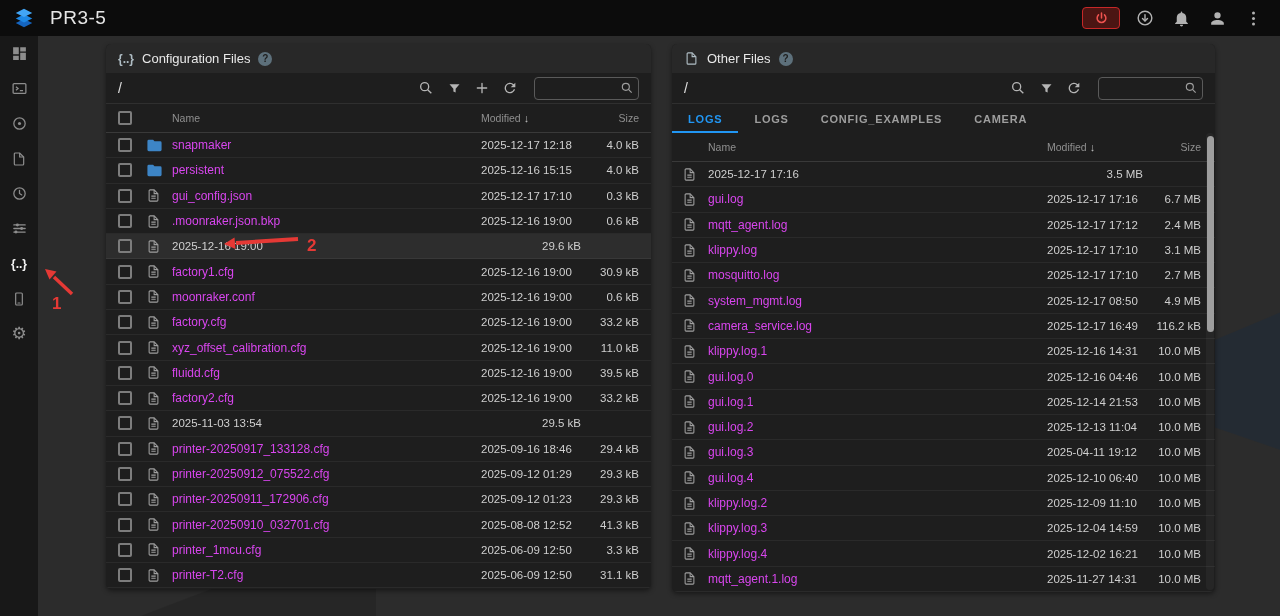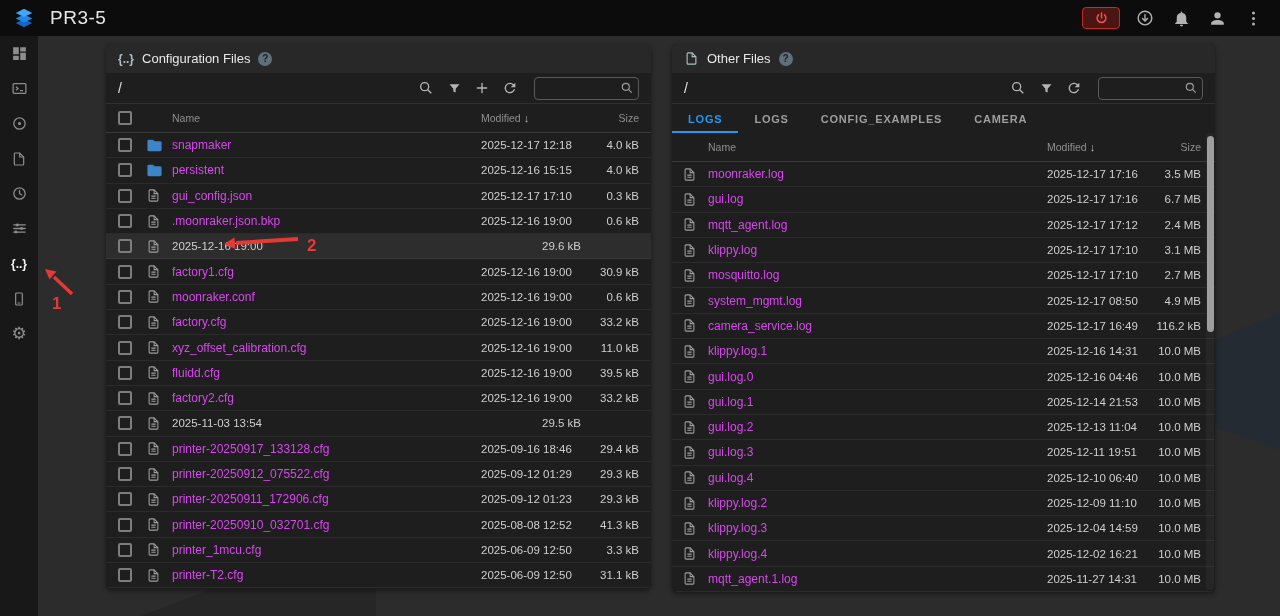--- a/index.html
+++ b/index.html
@@ -574,21 +574,20 @@
     </div>
     <div class="tbody table-other" id="other-rows">
         <div class="trow">
           <span class="icell">
             <svg viewBox="0 0 24 24" width="15" height="15" fill="none" stroke="#9e9e9e" stroke-width="1.7">
               <path d="M13 3H6.5A1.5 1.5 0 0 0 5 4.5v15A1.5 1.5 0 0 0 6.5 21h11a1.5 1.5 0 0 0 1.5-1.5V9z"></path>
               <path d="M13 3v6h6"></path>
               <path d="M8.5 13h7M8.5 16.5h7"></path>
             </svg>
           </span>
-          <span class="ncell">moonraker.log</span>
           <span class="mcell">2025-12-17 17:16</span>
           <span class="scell">3.5 MB</span>
         </div>
         <div class="trow">
           <span class="icell">
             <svg viewBox="0 0 24 24" width="15" height="15" fill="none" stroke="#9e9e9e" stroke-width="1.7">
               <path d="M13 3H6.5A1.5 1.5 0 0 0 5 4.5v15A1.5 1.5 0 0 0 6.5 21h11a1.5 1.5 0 0 0 1.5-1.5V9z"></path>
               <path d="M13 3v6h6"></path>
               <path d="M8.5 13h7M8.5 16.5h7"></path>
             </svg>
@@ -707,21 +706,21 @@
         </div>
         <div class="trow">
           <span class="icell">
             <svg viewBox="0 0 24 24" width="15" height="15" fill="none" stroke="#9e9e9e" stroke-width="1.7">
               <path d="M13 3H6.5A1.5 1.5 0 0 0 5 4.5v15A1.5 1.5 0 0 0 6.5 21h11a1.5 1.5 0 0 0 1.5-1.5V9z"></path>
               <path d="M13 3v6h6"></path>
               <path d="M8.5 13h7M8.5 16.5h7"></path>
             </svg>
           </span>
           <span class="ncell">gui.log.3</span>
-          <span class="mcell">2025-12-11 19:51</span>
+          <span class="mcell">2025-04-11 19:12</span>
           <span class="scell">10.0 MB</span>
         </div>
         <div class="trow">
           <span class="icell">
             <svg viewBox="0 0 24 24" width="15" height="15" fill="none" stroke="#9e9e9e" stroke-width="1.7">
               <path d="M13 3H6.5A1.5 1.5 0 0 0 5 4.5v15A1.5 1.5 0 0 0 6.5 21h11a1.5 1.5 0 0 0 1.5-1.5V9z"></path>
               <path d="M13 3v6h6"></path>
               <path d="M8.5 13h7M8.5 16.5h7"></path>
             </svg>
           </span>

